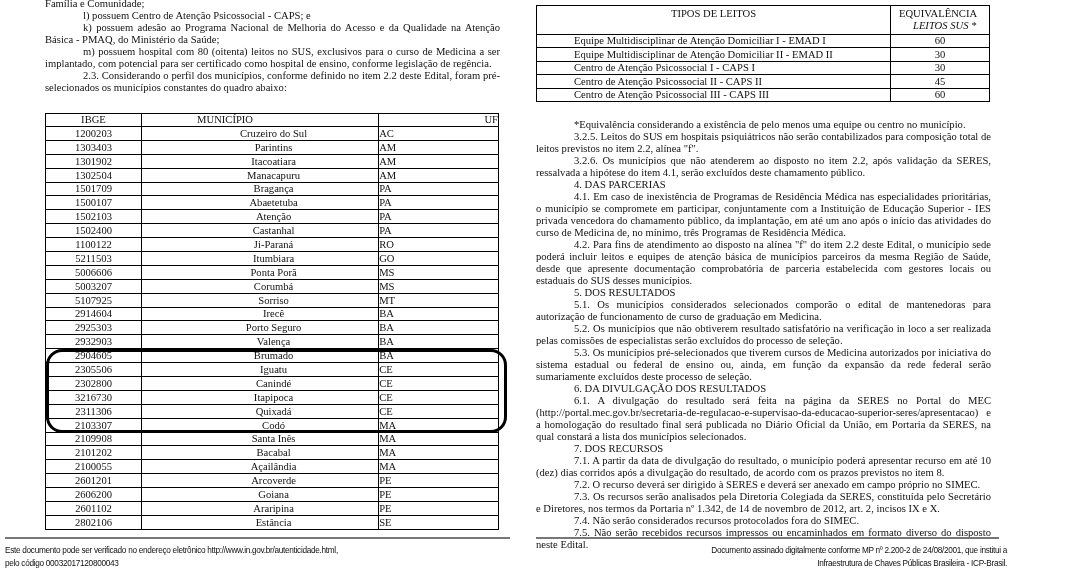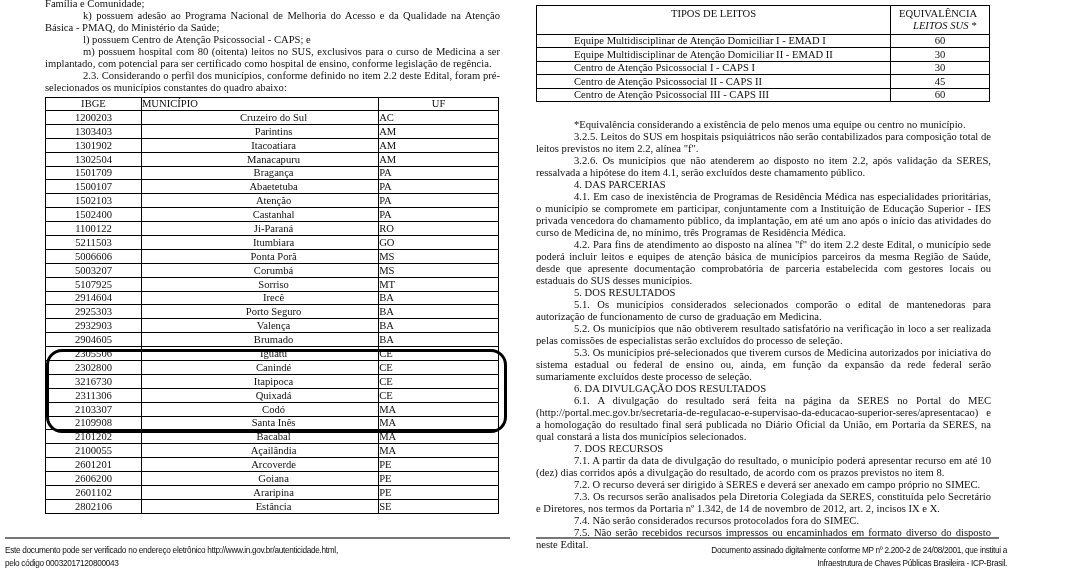--- a/index.html
+++ b/index.html
@@ -5,29 +5,29 @@
   html, body { margin:0; padding:0; }
   body { width:1067px; height:581px; background:#fff; position:relative; overflow:hidden;
          font-family:"Liberation Serif", serif; color:#111; font-size:10.6px; line-height:12px; }
   .col { position:absolute; }
   .left-text { left:45px; top:-2px; width:455px; }
   .right-text { left:536px; top:119px; width:455px; }
   p { margin:0; text-align:justify; }
   p.ind { text-indent:38px; }
   
   table { border-collapse:collapse; position:absolute; }
-  .mun-table { left:45px; top:97px; width:454px; }
+  .mun-table { left:45px; top:113px; width:454px; }
   .mun-table td, .mun-table th { border:1px solid #000; height:12.9px; padding:0; font-weight:normal;
       font-size:10.6px; line-height:12px; vertical-align:bottom; }
   .mun-table th { height:10.9px; }
   .c-ibge { width:110px; text-align:center; }
   .c-mun { width:195px; text-align:center; padding-left:27px !important; }
   .c-uf { width:115px; text-align:left; padding-right:24px !important; }
-  .mun-table th.c-mun { text-align:left; padding-left:0 !important; padding-right:70px !important;margin-left:8px;}
-  .mun-table th.c-uf { text-align:center; padding-right:0 !important; }
+  .mun-table th.c-mun { text-align:center; padding-left:0 !important; padding-right:70px !important;margin-left:8px;}
+  .mun-table th.c-uf { text-align:right; padding-right:0 !important; }
   
   .leitos-table { left:536px; top:5px; width:454px; }
   .leitos-table td, .leitos-table th { border:1px solid #000; padding:0; font-weight:normal; font-size:10.6px; line-height:12px; }
   .leitos-table th { height:26px; vertical-align:top; padding-top:2px; }
   .leitos-table td { height:12.4px; vertical-align:bottom; }
   .l-tipo { width:316px; text-align:left; padding-left:37px !important; }
   .leitos-table th.l-tipo { text-align:center; padding-left:0 !important; }
   .l-eq { text-align:center; }
   .leitos-table th.l-eq { text-align:left; padding-left:8px !important; }
   .eq2 { display:block; padding-left:14px;font-style:italic; }
@@ -40,22 +40,22 @@
   .rule-r { left:536px; width:463px; }
   .foot { position:absolute; font-family:"Liberation Sans Narrow","Liberation Sans", sans-serif; font-size:9.4px; line-height:13px; letter-spacing:-0.35px; transform:scaleX(0.88); }
   .foot-l { left:5px; top:543px; transform-origin:left top; }
   .foot-r { right:60px; top:543px; text-align:right; transform-origin:right top; }
 </style>
 </head>
 <body>
 
 <div class="col left-text" id="left-text">
     <p>Família e Comunidade;</p>
+    <p class="ind">l) possuem Centro de Atenção Psicossocial - CAPS; e</p>
     <p class="ind">k) possuem adesão ao Programa Nacional de Melhoria do Acesso e da Qualidade na Atenção Básica - PMAQ, do Ministério da Saúde;</p>
-    <p class="ind">l) possuem Centro de Atenção Psicossocial - CAPS; e</p>
     <p class="ind">m) possuem hospital com 80 (oitenta) leitos no SUS, exclusivos para o curso de Medicina a ser implantado, com potencial para ser certificado como hospital de ensino, conforme legislação de regência.</p>
     <p class="ind">2.3. Considerando o perfil dos municípios, conforme definido no item 2.2 deste Edital, foram pré-selecionados os municípios constantes do quadro abaixo:</p>
   </div>
 
 <table class="mun-table">
   <thead>
     <tr>
       <th class="c-ibge">IBGE</th>
       <th class="c-mun">MUNICÍPIO</th>
       <th class="c-uf">UF</th>

